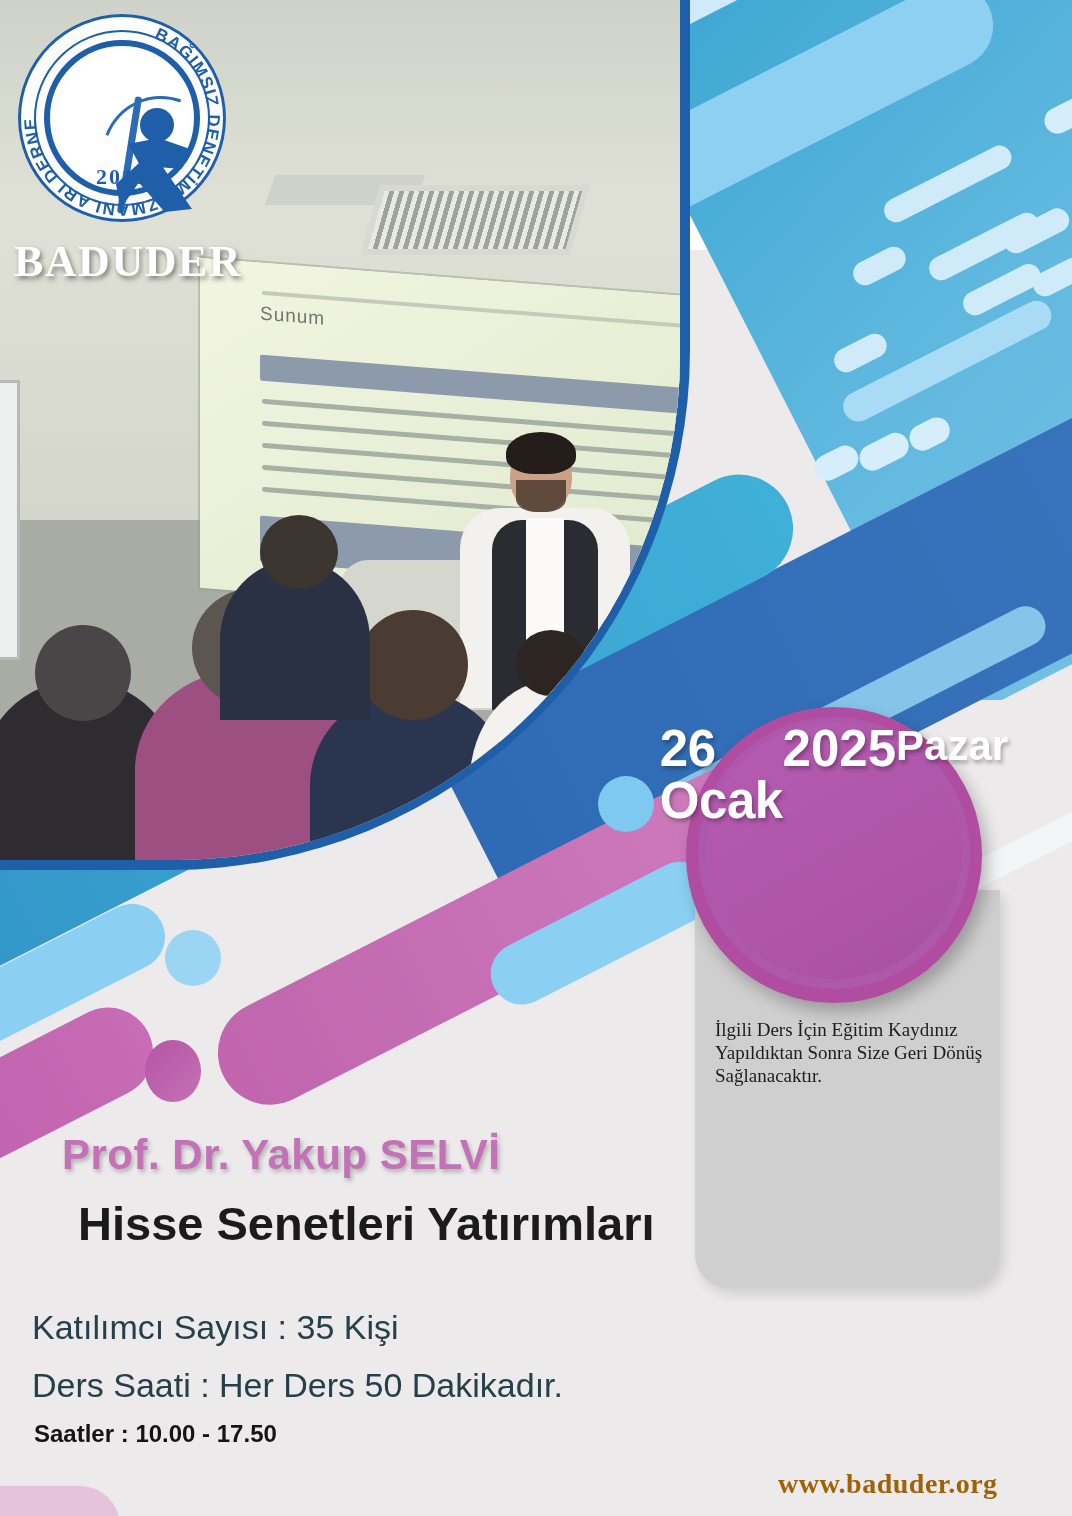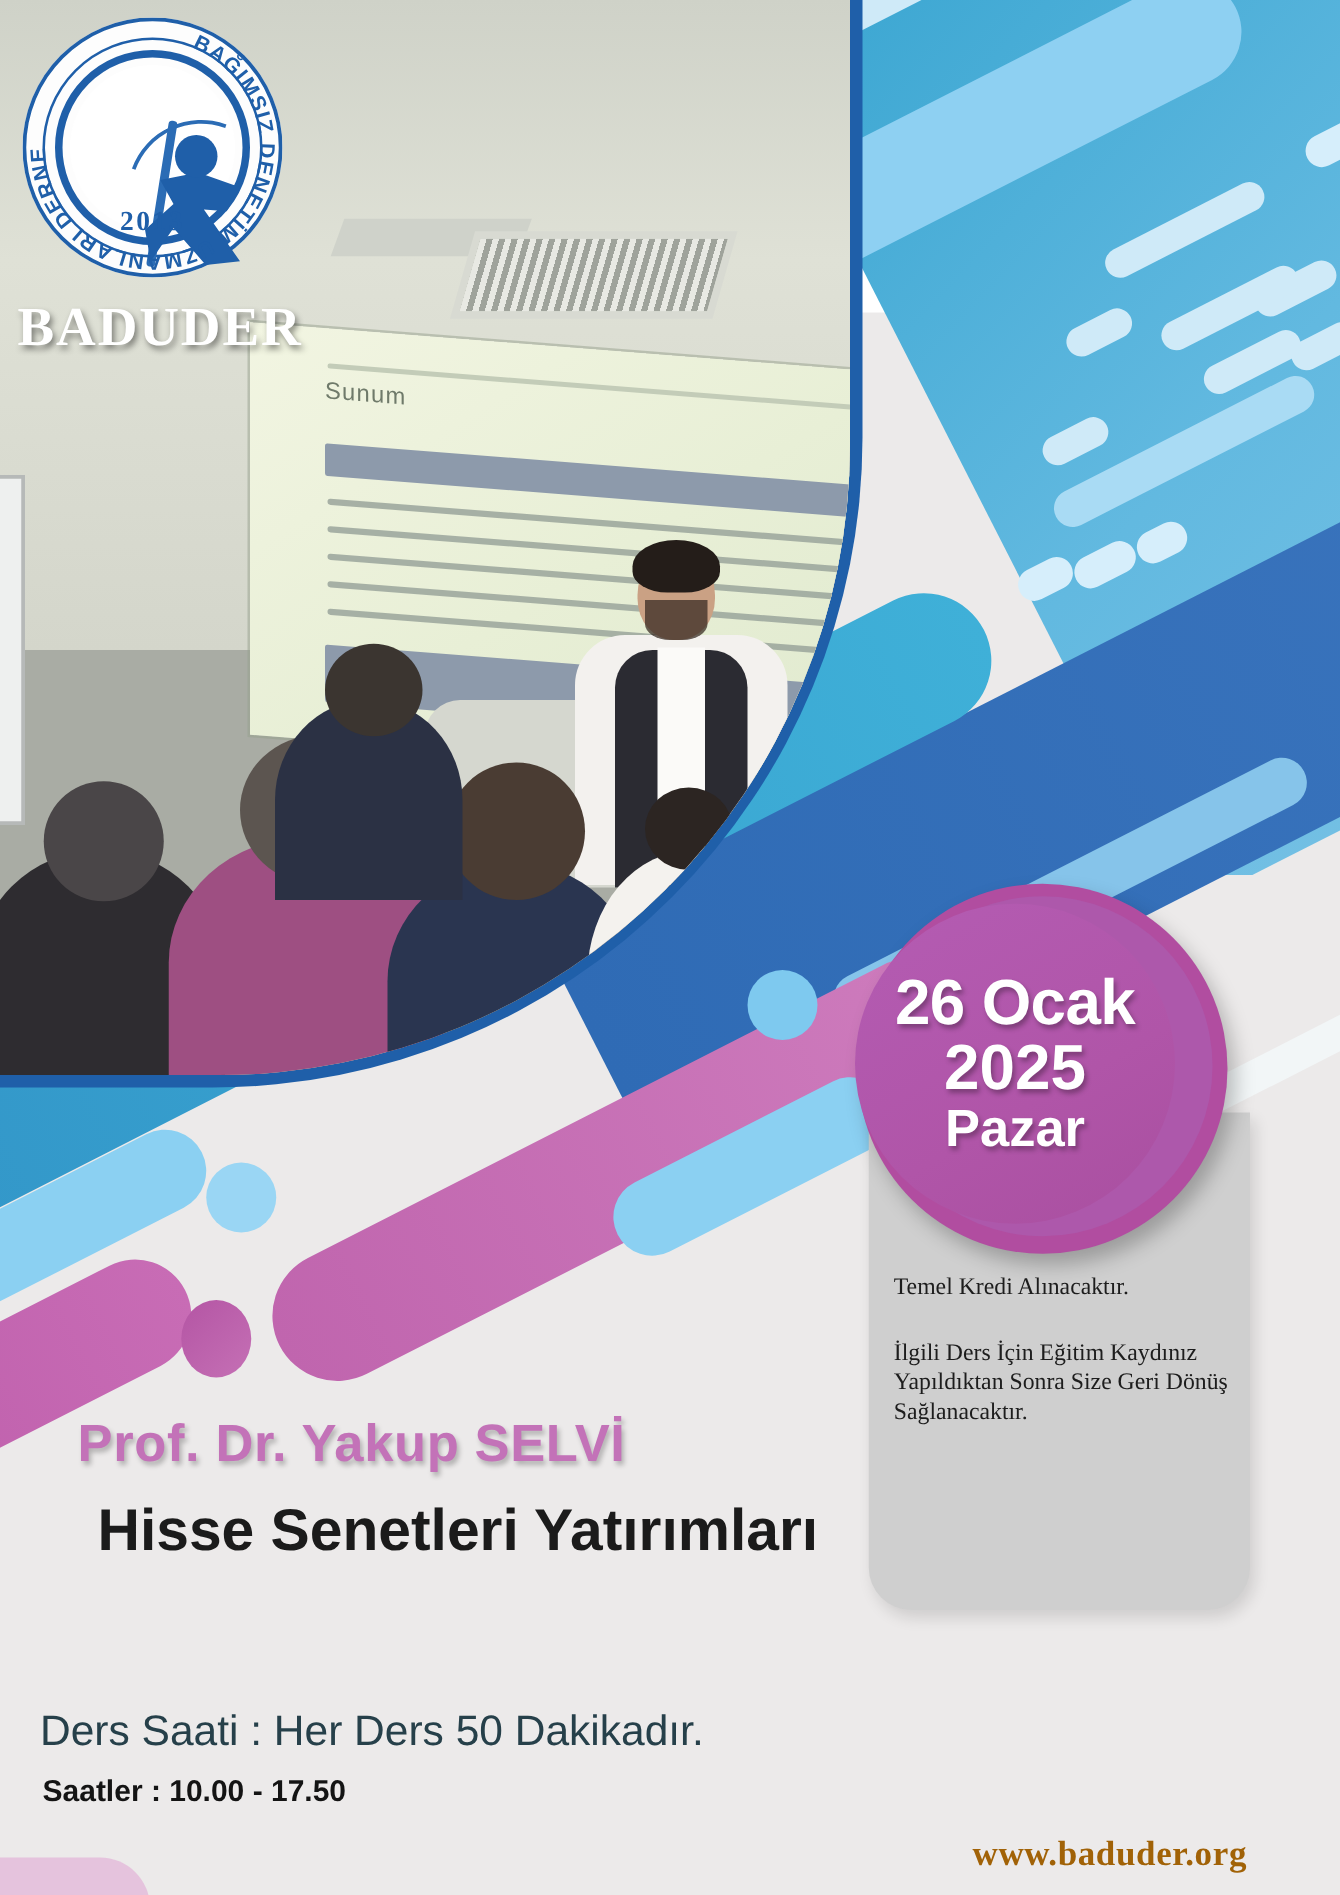--- a/index.html
+++ b/index.html
@@ -164,24 +164,24 @@
     position:absolute; left:686px; top:707px; width:296px; height:296px;
     border-radius:50%;
     background:#b14da0;
     box-shadow:6px 9px 16px rgba(0,0,0,.25);
   }
   .date-mid{
     position:absolute; left:698px; top:717px; width:272px; height:272px;
     border-radius:50%; background:#ad58ab;
   }
   .date-inner{
-    position:absolute; left:684px; top:723px; width:256px; height:256px;
+    position:absolute; left:706px; top:723px; width:256px; height:256px;
     border-radius:50%;
     background:linear-gradient(150deg,#b45cb3 0%, #b055a8 60%, #a94fa0 100%);
-    display:flex; flex-direction:column; align-items:center; justify-content:center;
+    display:flex; flex-direction:row; justify-content:center;
   }
   .date-l1{ font-size:51px; font-weight:bold; color:#fff; line-height:1.02;
             letter-spacing:-.5px; text-shadow:2px 3px 4px rgba(0,0,0,.3); }
   .date-l2{ font-size:51px; font-weight:bold; color:#fff; line-height:1.02;
             text-shadow:2px 3px 4px rgba(0,0,0,.3); }
   .date-l3{ font-size:42px; font-weight:bold; color:#fff; line-height:1.1;
             text-shadow:2px 3px 4px rgba(0,0,0,.3); }
 
   
   .speaker{
@@ -336,34 +336,34 @@
         <textPath href="#circPath" startOffset="31%">BAĞIMSIZ DENETİM UZMANLARI DERNEĞİ</textPath>
       </text>
     </svg>
     <div class="logo-year">2013</div>
   </div>
 
   <div class="brand">BADUDER</div>
 
   <div class="info-panel"></div>
   <div class="info-body">
-    <p>Temel Kredi Alınacaktır.</p>
     <p>İlgili Ders İçin Eğitim Kaydınız Yapıldıktan Sonra Size Geri Dönüş Sağlanacaktır.</p>
   </div>
 
   <div class="date-outer"></div>
   <div class="date-mid"></div>
   <div class="date-inner">
     <div class="date-l1">26 Ocak</div>
     <div class="date-l2">2025</div>
     <div class="date-l3">Pazar</div>
   </div>
 
   <div class="speaker">Prof. Dr. Yakup SELVİ</div>
   <div class="topic">Hisse Senetleri Yatırımları</div>
 
+  <div class="line-a">Katılımcı Sayısı : 35 Kişi</div>
   <div class="line-b">Ders Saati : Her Ders 50 Dakikadır.</div>
   <div class="line-c">Saatler : 10.00 - 17.50</div>
 
   <div class="pinkcorner"></div>
   <div class="site">www.baduder.org</div>
 
 </div>
 
 </body></html>

